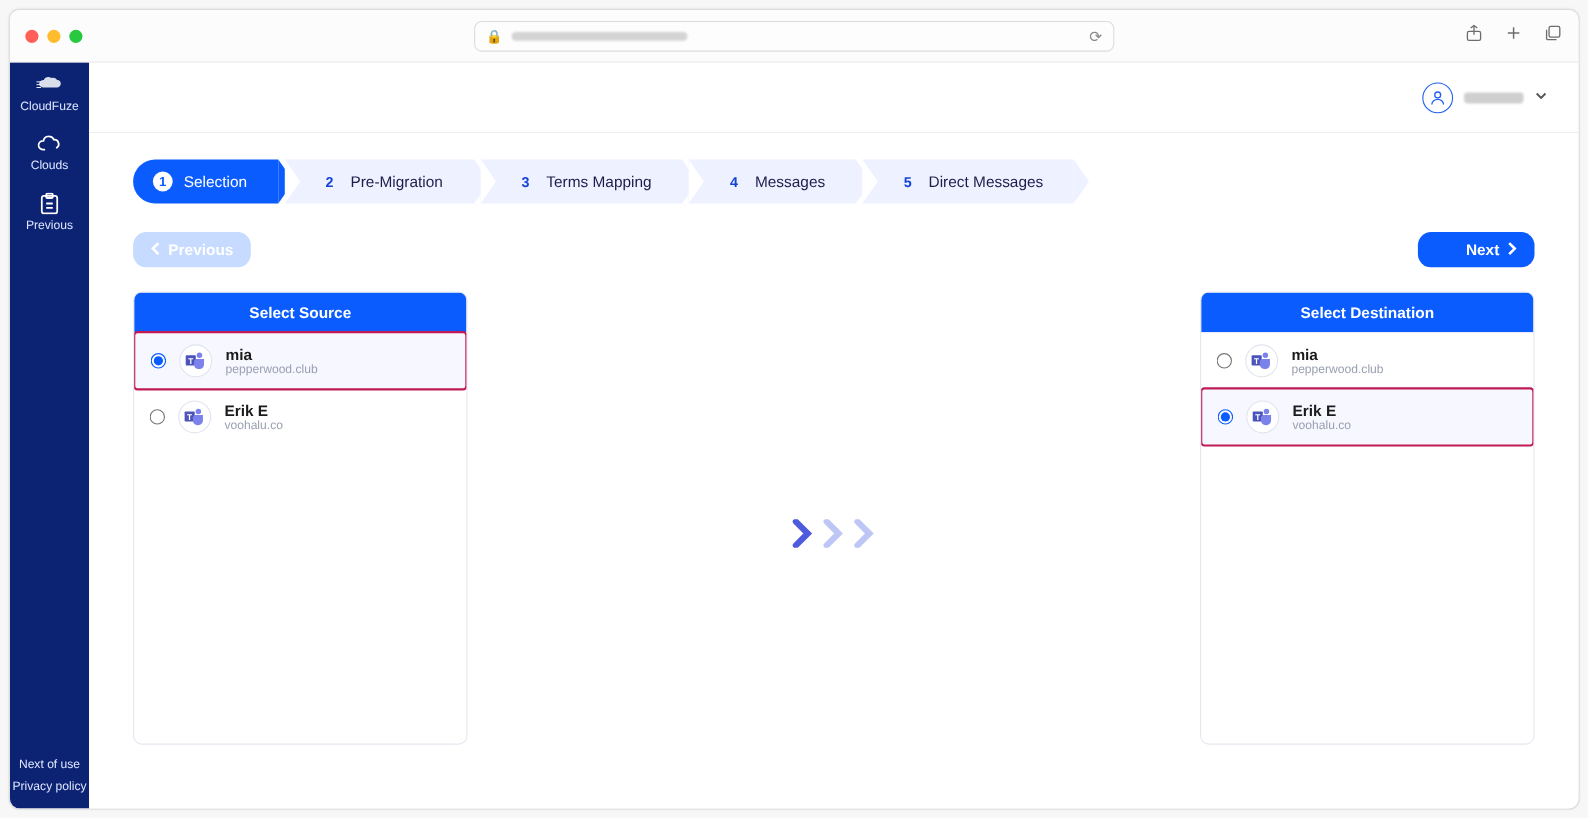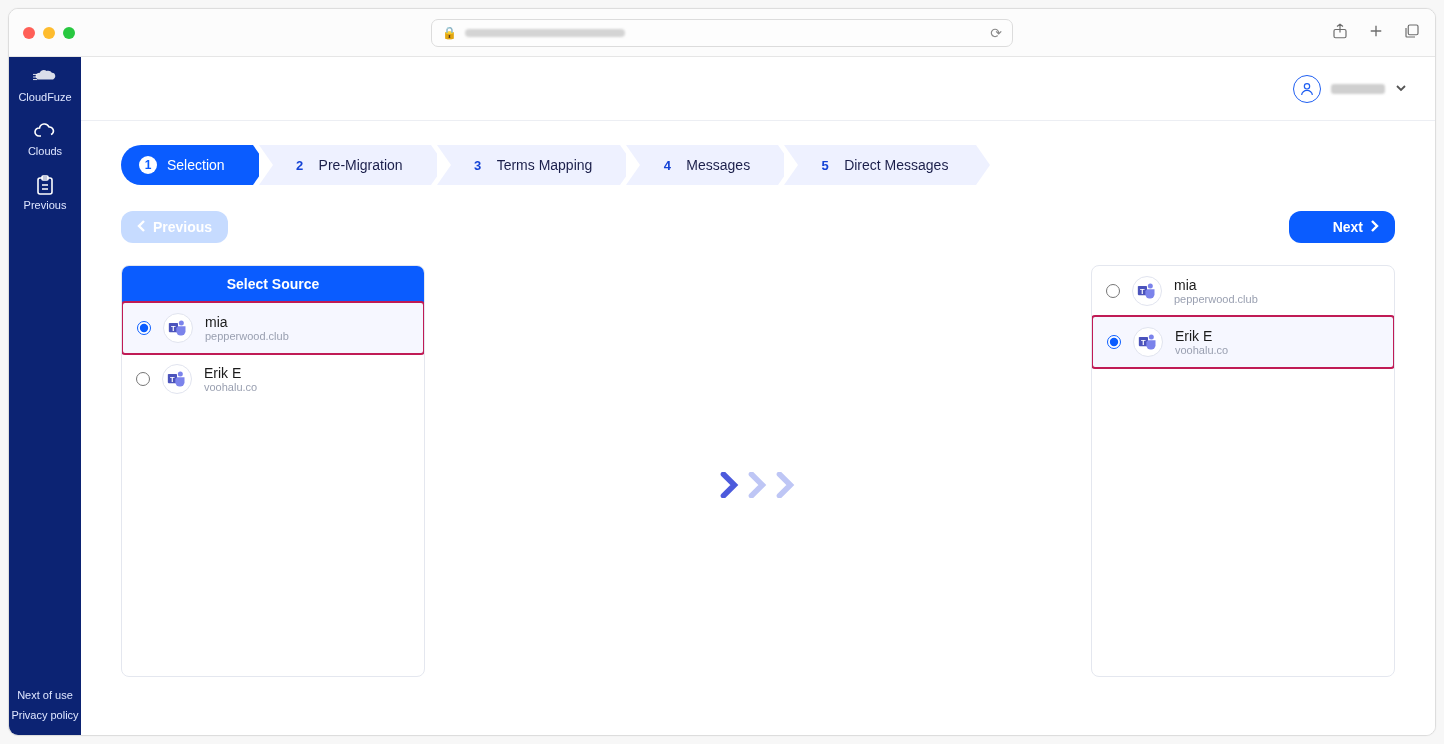--- a/index.html
+++ b/index.html
@@ -108,21 +108,21 @@
   .acct {
     display:flex; align-items:center; gap:12px; padding:10px 14px;
     border-top:1px solid #eef0f6; cursor:pointer;
   }
   .acct:first-of-type { border-top:none; }
   .acct input[type=radio] { accent-color:#0a5cff; width:14px; height:14px; }
   .acct .appic {
     width:30px; height:30px; border-radius:50%; border:1px solid #e1e4ef; background:#fff;
     display:flex; align-items:center; justify-content:center;
   }
-  .acct .info .nm { font-weight:400; font-size:14px; color:#1b1b1b; }
+  .acct .info .nm { font-weight:700; font-size:14px; color:#1b1b1b; }
   .acct .info .sub { font-size:11px; color:#9aa0b1; }
   .acct.selected { background:#f6f7ff; border:2px solid #c01b55; border-radius:4px; margin:-1px; }
   .acct.selected + .acct { border-top:none; }
   .arrowzone { flex:1; display:flex; align-items:center; justify-content:center; gap:2px; align-self:center; }
   .arrowzone svg { opacity:.9; }
 
   
   .teams-svg { width:20px; height:20px; }
 </style>
 </head>
@@ -306,20 +306,21 @@
               </svg>
             <svg width="26" height="26" viewBox="0 0 12 12" fill="none" stroke="#b7c0f4" stroke-width="2.6" stroke-linecap="round">
                 <path d="M3 1l5 5-5 5"></path>
               </svg>
             <svg width="26" height="26" viewBox="0 0 12 12" fill="none" stroke="#b7c0f4" stroke-width="2.6" stroke-linecap="round">
                 <path d="M3 1l5 5-5 5"></path>
               </svg>
           </div>
 
           <div class="panel">
+            <div class="ph">Select Destination</div>
             <div class="acct">
               <input type="radio" style="">
               <span class="appic">
                 <svg class="teams-svg" viewBox="0 0 24 24">
                     <rect x="1" y="6" width="11" height="11" rx="1" fill="#4b53bc"></rect>
                     <text x="6.5" y="15" text-anchor="middle" fill="#fff" font-size="9" font-family="Arial" font-weight="700">T</text>
                     <circle cx="16" cy="6" r="3" fill="#7b83eb"></circle>
                     <path d="M12 10h9v6a5 5 0 0 1-5 5h-1a5 5 0 0 1-5-5v-4z" fill="#7b83eb"></path>
                   </svg>
               </span>

